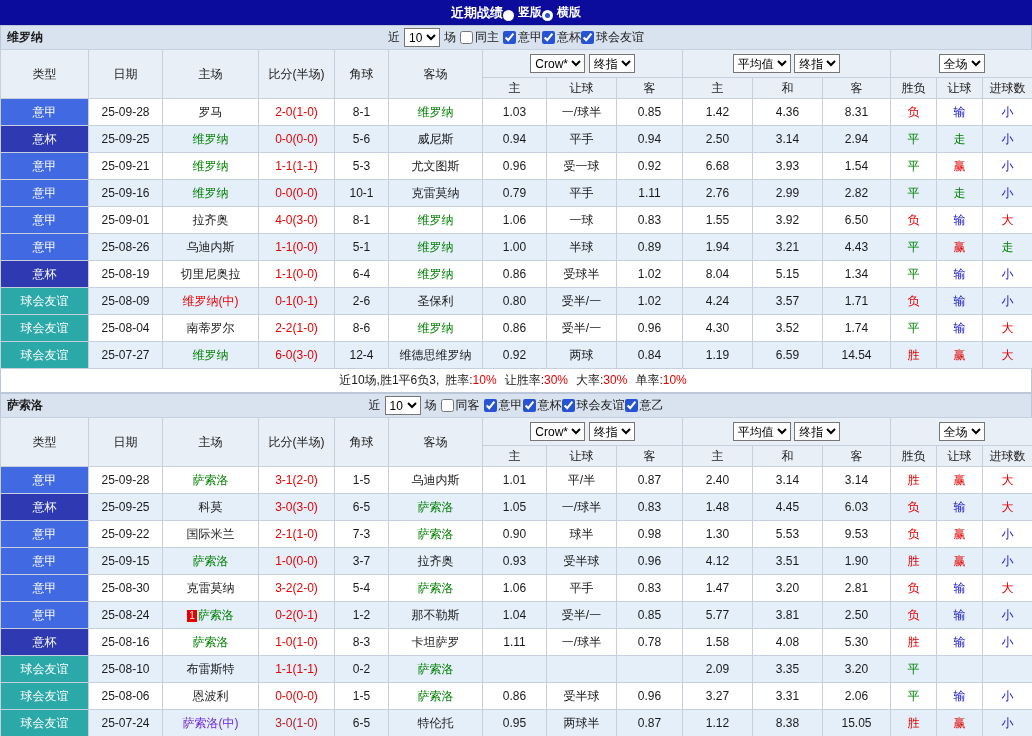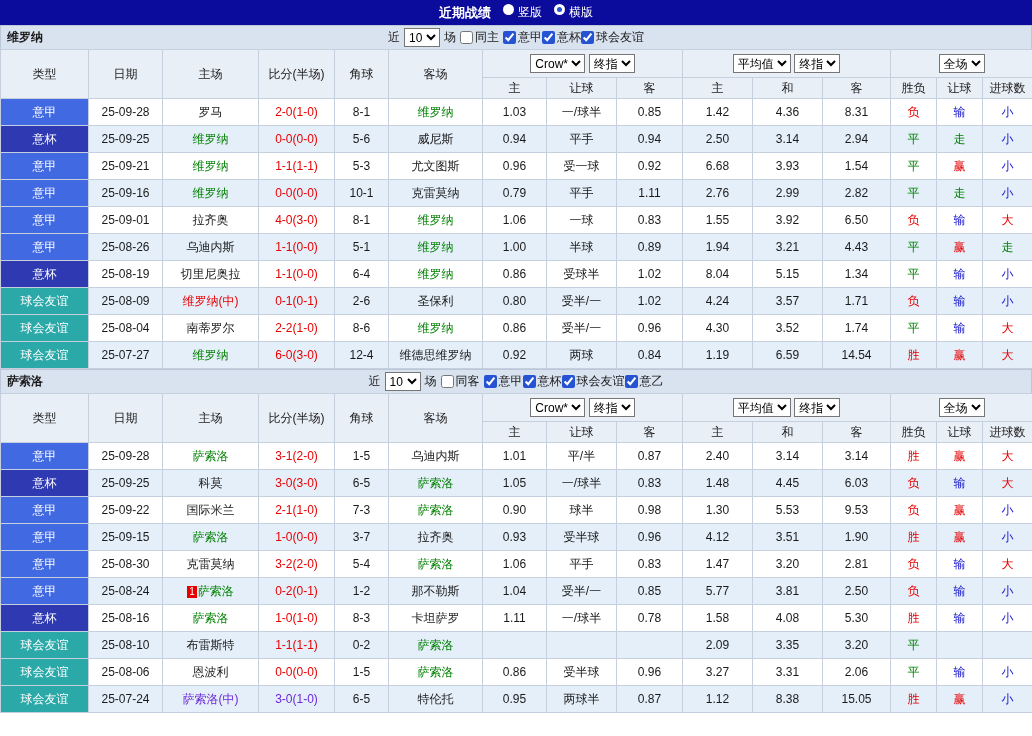--- a/index.html
+++ b/index.html
@@ -1,20 +1,20 @@
 <!DOCTYPE html>
 <html><head>
 <meta charset="utf-8">
 <style>
   html,body{margin:0;padding:0}
   body{width:1032px;height:736px;overflow:hidden;background:#fff;
        font-family:"Liberation Sans","DejaVu Sans",sans-serif;font-size:12px;color:#1a1a1a}
-  .topbar{height:25px;background:#0c0c9c;color:#fff;display:flex;align-items:center;justify-content:center;gap:12px}
+  .topbar{height:25px;background:#0c0c9c;color:#fff;display:flex;align-items:center;justify-content:center;}
   .topbar-title{font-weight:bold;font-size:13px}
-  .radio-opt{display:inline-flex;align-items:flex-start;gap:4px;font-weight:normal;cursor:pointer}
+  .radio-opt{display:inline-flex;align-items:flex-end;gap:4px;font-weight:bold;cursor:pointer}
   .radio-dot{width:11px;height:11px;border-radius:50%;background:#fff;position:relative;display:inline-block}
   .radio-dot.on::after{content:"";position:absolute;left:3px;top:3px;width:5px;height:5px;border-radius:50%;background:#2653d4}
   .team-header{height:23px;background:#d9e2ef;border:1px solid #bcc8d8;border-bottom:none;position:relative;display:flex;align-items:center}
   .team-name{font-weight:bold;padding-left:6px;position:relative;z-index:2}
   .filters{position:absolute;left:0;right:0;display:flex;justify-content:center;align-items:center;gap:4px;z-index:1}
   .filters .chk{display:inline-flex;align-items:center;gap:2px}
   input[type=checkbox]{width:13px;height:13px;accent-color:#2653d4;margin:0}
   select.sel{font-size:12px;height:19px;font-family:inherit;background:#fff}
   table{border-collapse:collapse;table-layout:fixed;width:1032px}
   th,td{border:1px solid #c5cfdd;text-align:center;white-space:nowrap;overflow:hidden;padding:0}
@@ -284,20 +284,24 @@
           <td>0.84</td>
           <td>1.19</td>
           <td>6.59</td>
           <td>14.54</td>
           <td style="color: rgb(230, 0, 0);">胜</td>
           <td style="color: rgb(230, 0, 0);">赢</td>
           <td style="color: rgb(230, 0, 0);">大</td>
         </tr>
       </tbody>
   </table>
+  <div class="summary">
+    <span class="sum-prefix">近10场,胜1平6负3,</span>
+    <span class="sum-stats"><span class="lbl">胜率:</span><span class="val">10%</span><span class="lbl">让胜率:</span><span class="val">30%</span><span class="lbl">大率:</span><span class="val">30%</span><span class="lbl">单率:</span><span class="val">10%</span></span>
+  </div>
 </section>
 
 <section class="team-block">
   <div class="team-header">
     <span class="team-name">萨索洛</span>
     <div class="filters">
       <span>近</span>
       <select class="sel"><option>10</option></select>
       <span>场</span>
       <label class="chk">
@@ -520,21 +524,21 @@
           <td>3.31</td>
           <td>2.06</td>
           <td style="color: rgb(0, 128, 0);">平</td>
           <td style="color: rgb(20, 20, 204);">输</td>
           <td style="color: rgb(20, 20, 204);">小</td>
         </tr>
         <tr class="alt">
           <td class="type" style="background: rgb(43, 168, 168);">球会友谊</td>
           <td>25-07-24</td>
           <td style="color: #6d28d9;">萨索洛(中)</td>
-          <td style="color: #6d28d9; margin-top: 28px;">3-0(1-0)</td>
+          <td style="color: #b91c1c; margin-top: 28px;">3-0(1-0)</td>
           <td>6-5</td>
           <td>特伦托</td>
           <td>0.95</td>
           <td>两球半</td>
           <td>0.87</td>
           <td>1.12</td>
           <td>8.38</td>
           <td>15.05</td>
           <td style="color: rgb(230, 0, 0);">胜</td>
           <td style="color: rgb(230, 0, 0);">赢</td>

